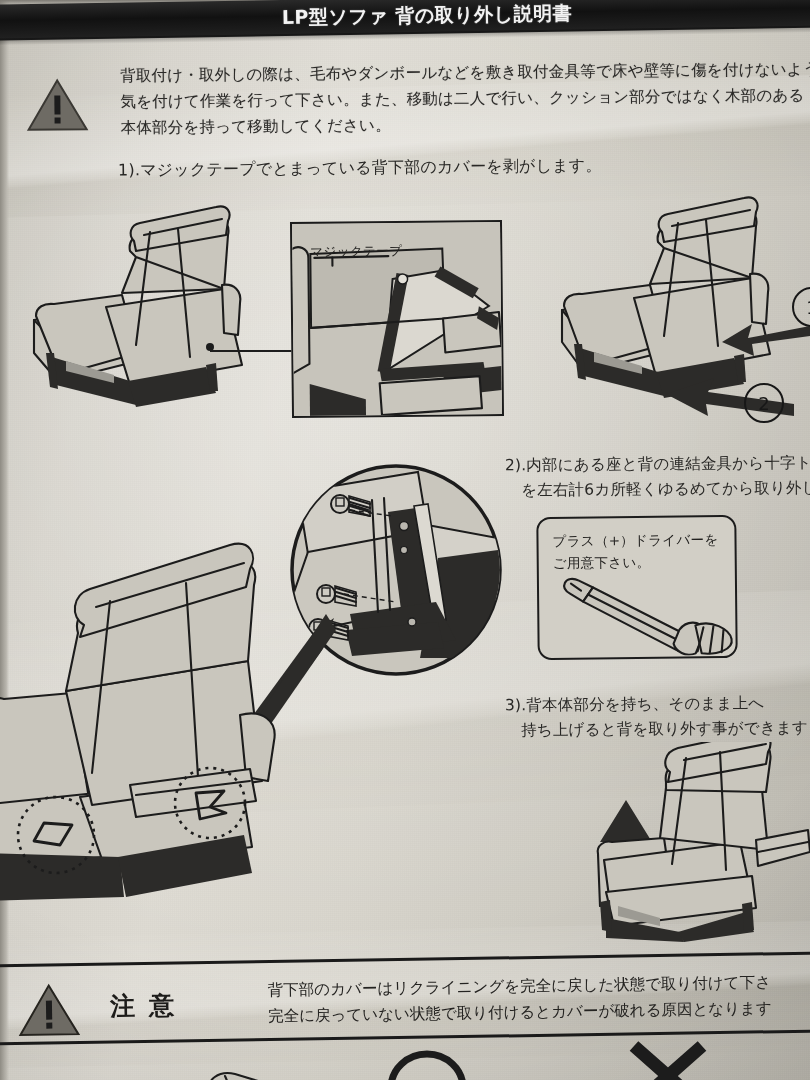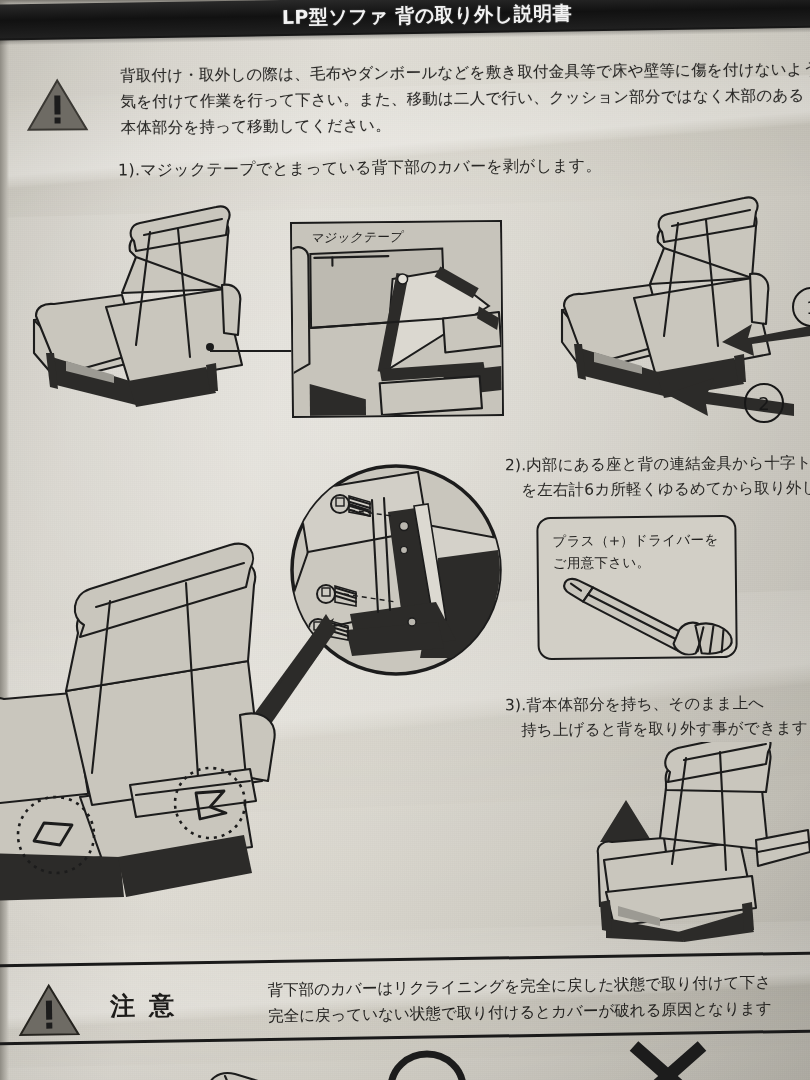--- a/index.html
+++ b/index.html
@@ -78,22 +78,22 @@
   #s3 { left:505px; top:692px; font-size:15.5px; line-height:25px; transform:rotate(-0.5deg); }
   #s2 .ind, #s3 .ind { padding-left:16px; }
 
   
   #inset {
     position:absolute; left:291px; top:221px; width:212px; height:196px;
     border:2.5px solid #1b1b1b; background:#d3d0c7; overflow:hidden;
     transform:rotate(-0.6deg);
   }
   #inset .lbl {
-    position:absolute; left:18px; top:6px; font-size:12.5px; color:#232220;
-    letter-spacing:.4px; z-index:5; white-space:nowrap;font-style:italic;
+    position:absolute; left:18px; top:20px; font-size:12.5px; color:#232220;
+    letter-spacing:.4px; z-index:5; white-space:nowrap;
   }
   .leader {
     position:absolute; height:2px; background:#1d1d1d; transform-origin:left center;
   }
 
   
   #tool {
     position:absolute; left:537px; top:516px; width:200px; height:143px;
     border:2px solid #1c1c1c; border-radius:14px; background:#d2cfc6;
     transform:rotate(-0.6deg); overflow:hidden;

